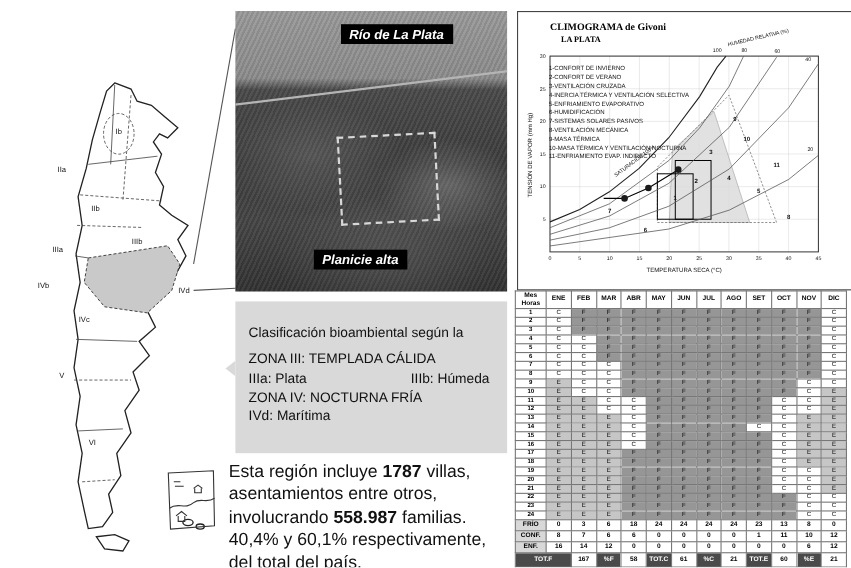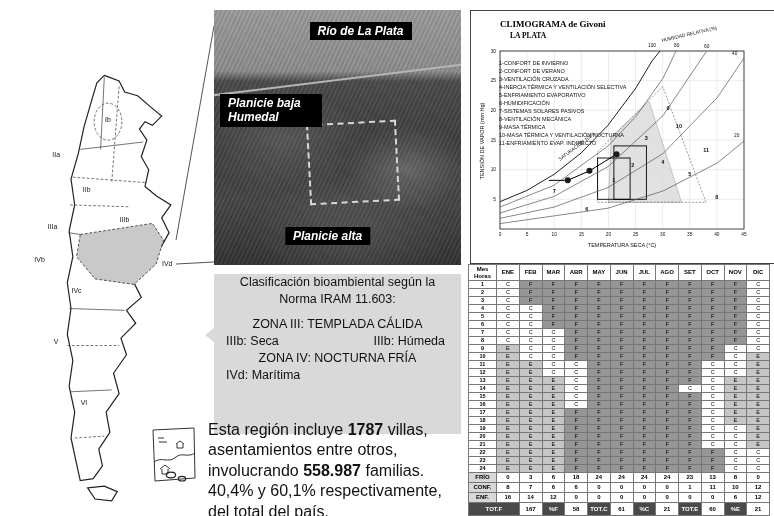--- a/index.html
+++ b/index.html
@@ -45,21 +45,21 @@
   .frame{fill:none;stroke:#333;stroke-width:.9;}
   .curve{fill:none;stroke:#555;stroke-width:.7;}
   .satc{fill:none;stroke:#222;stroke-width:1;}
   .zoneg{fill:#dcdcdc;stroke:#888;stroke-width:.5;opacity:.85;}
   .zoned{fill:none;stroke:#555;stroke-width:.6;stroke-dasharray:2,1.5;}
   .crect{fill:none;stroke:#000;stroke-width:.9;}
   .ptline{fill:none;stroke:#000;stroke-width:1;}
   .pt{fill:#1a1a1a;}
 
   
-  .iram-box{position:absolute;left:214px;top:274px;width:247px;height:160px;background:#d9d9d9;padding:0 12px;box-sizing:border-box;font-size:12.5px;line-height:1.38;color:#111;text-align:center;}
+  .iram-box{position:absolute;left:214px;top:274px;width:247px;height:138px;background:#d9d9d9;padding:20px 12px;box-sizing:border-box;font-size:12.5px;line-height:1.38;color:#111;}
   .iram-box .ptr{position:absolute;left:-9px;top:54px;width:0;height:0;border-top:7px solid transparent;border-bottom:7px solid transparent;border-right:9px solid #d9d9d9;}
   .u{}
   .zrow{display:flex;justify-content:space-between;padding-right:4px;}
   .sp{height:7px;}
 
   
   .stats{position:absolute;left:150px;top:420px;width:320px;}
   .sketch{position:absolute;left:0;top:4px;width:48px;height:60px;}
   .sketch path{fill:none;stroke:#333;stroke-width:1;}
   .stats p{margin:0 0 2px 58px;width:252px;font-size:16px;line-height:1.28;color:#111;}
@@ -123,21 +123,20 @@
           <text x="44" y="298" class="mlab">V</text>
           <text x="74" y="364" class="mlab">VI</text>
         </g>
     </svg>
   </section>
 
   <section class="sat-panel">
     <div class="coast"></div>
     <div class="dash-box"></div>
     <div class="sat-label lab-rio">Río de La Plata</div>
-    <div class="sat-label lab-baja">Planicie baja Humedal</div>
     <div class="sat-label lab-alta">Planicie alta</div>
   </section>
 
   <section class="climo-panel">
     <svg class="climo-svg" viewBox="0 0 296 252">
       <g>
           <line x1="24" y1="40" x2="24" y2="218" class="grid"></line>
           <line x1="51.111111111111114" y1="40" x2="51.111111111111114" y2="218" class="grid"></line>
           <line x1="78.22222222222223" y1="40" x2="78.22222222222223" y2="218" class="grid"></line>
           <line x1="105.33333333333333" y1="40" x2="105.33333333333333" y2="218" class="grid"></line>
@@ -228,25 +227,24 @@
         <div>8-VENTILACIÓN MECÁNICA</div>
         <div>9-MASA TÉRMICA</div>
         <div>10-MASA TÉRMICA Y VENTILACIÓN NOCTURNA</div>
         <div>11-ENFRIAMIENTO EVAP. INDIRECTO</div>
       </div>
   </section>
 
   <section class="iram-box">
     <div class="ptr"></div>
     <div>Clasificación bioambiental según la</div>
-    <div>Norma IRAM 11.603:</div>
     <div class="sp"></div>
     <div class="u">ZONA III: TEMPLADA CÁLIDA</div>
     <div class="zrow">
-      <span>IIIb: Seca</span>
+      <span>IIIa: Plata</span>
       <span>IIIb: Húmeda</span>
     </div>
     <div class="u">ZONA IV: NOCTURNA FRÍA</div>
     <div class="zrow">
       <span>IVd: Marítima</span>
     </div>
   </section>
 
   <section class="stats">
     <svg class="sketch" viewBox="0 0 48 60">

